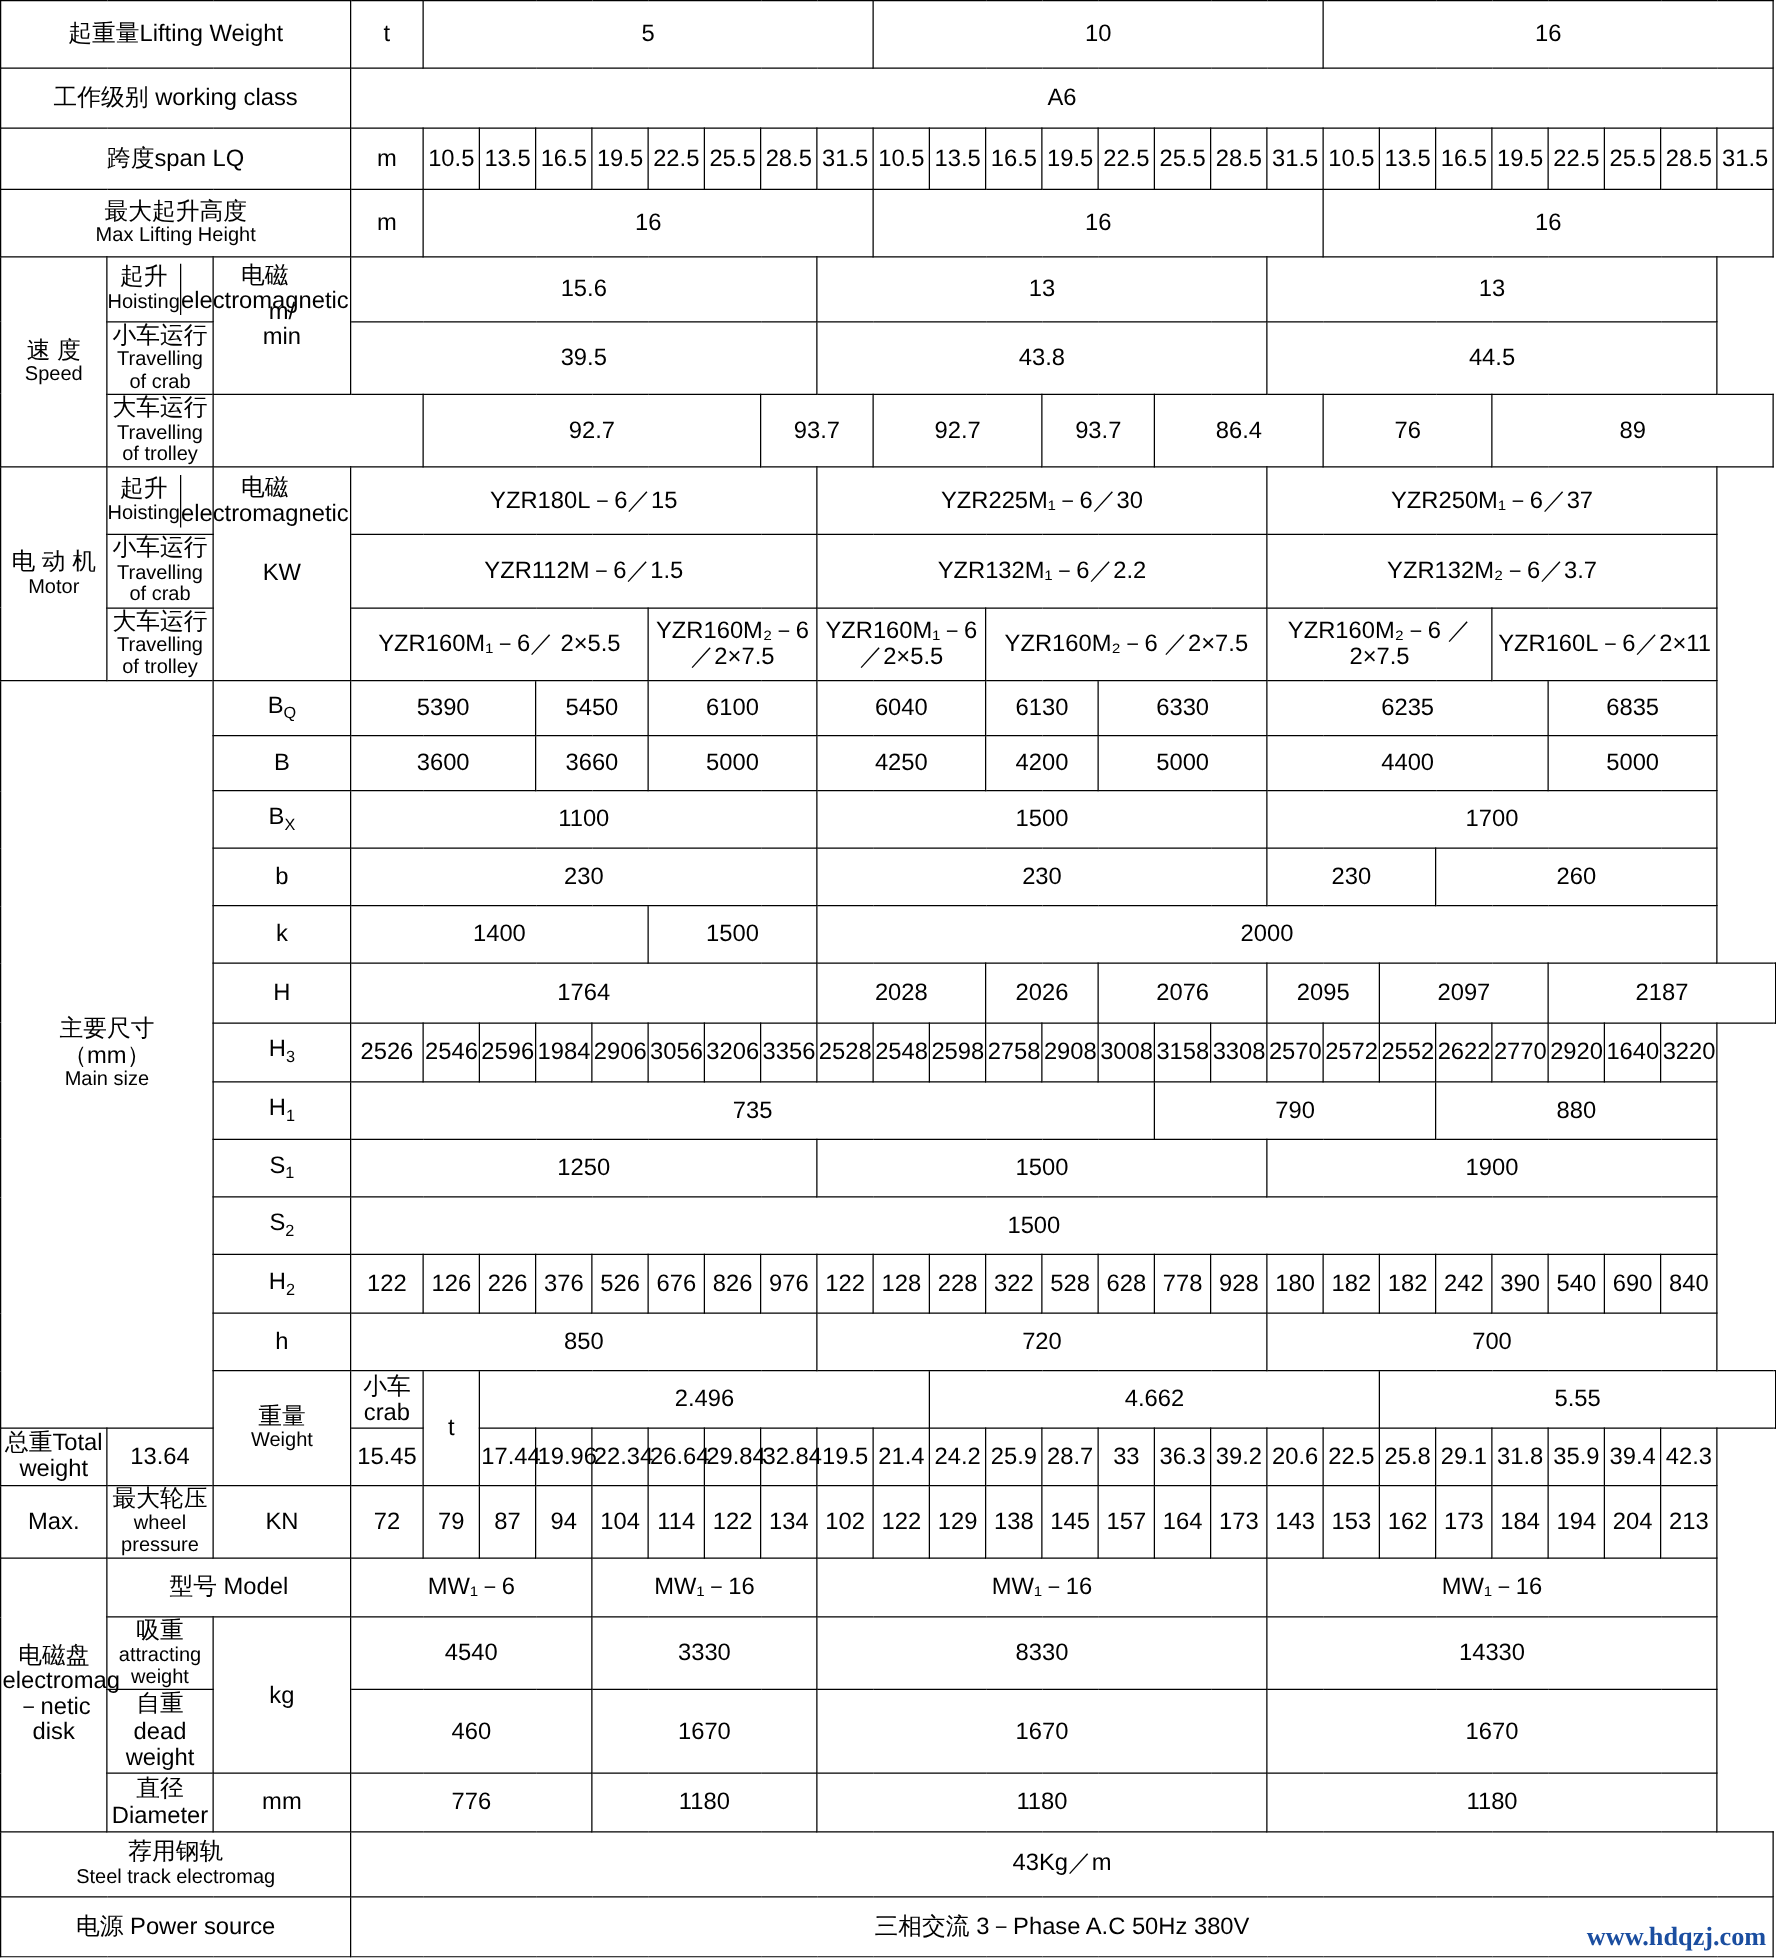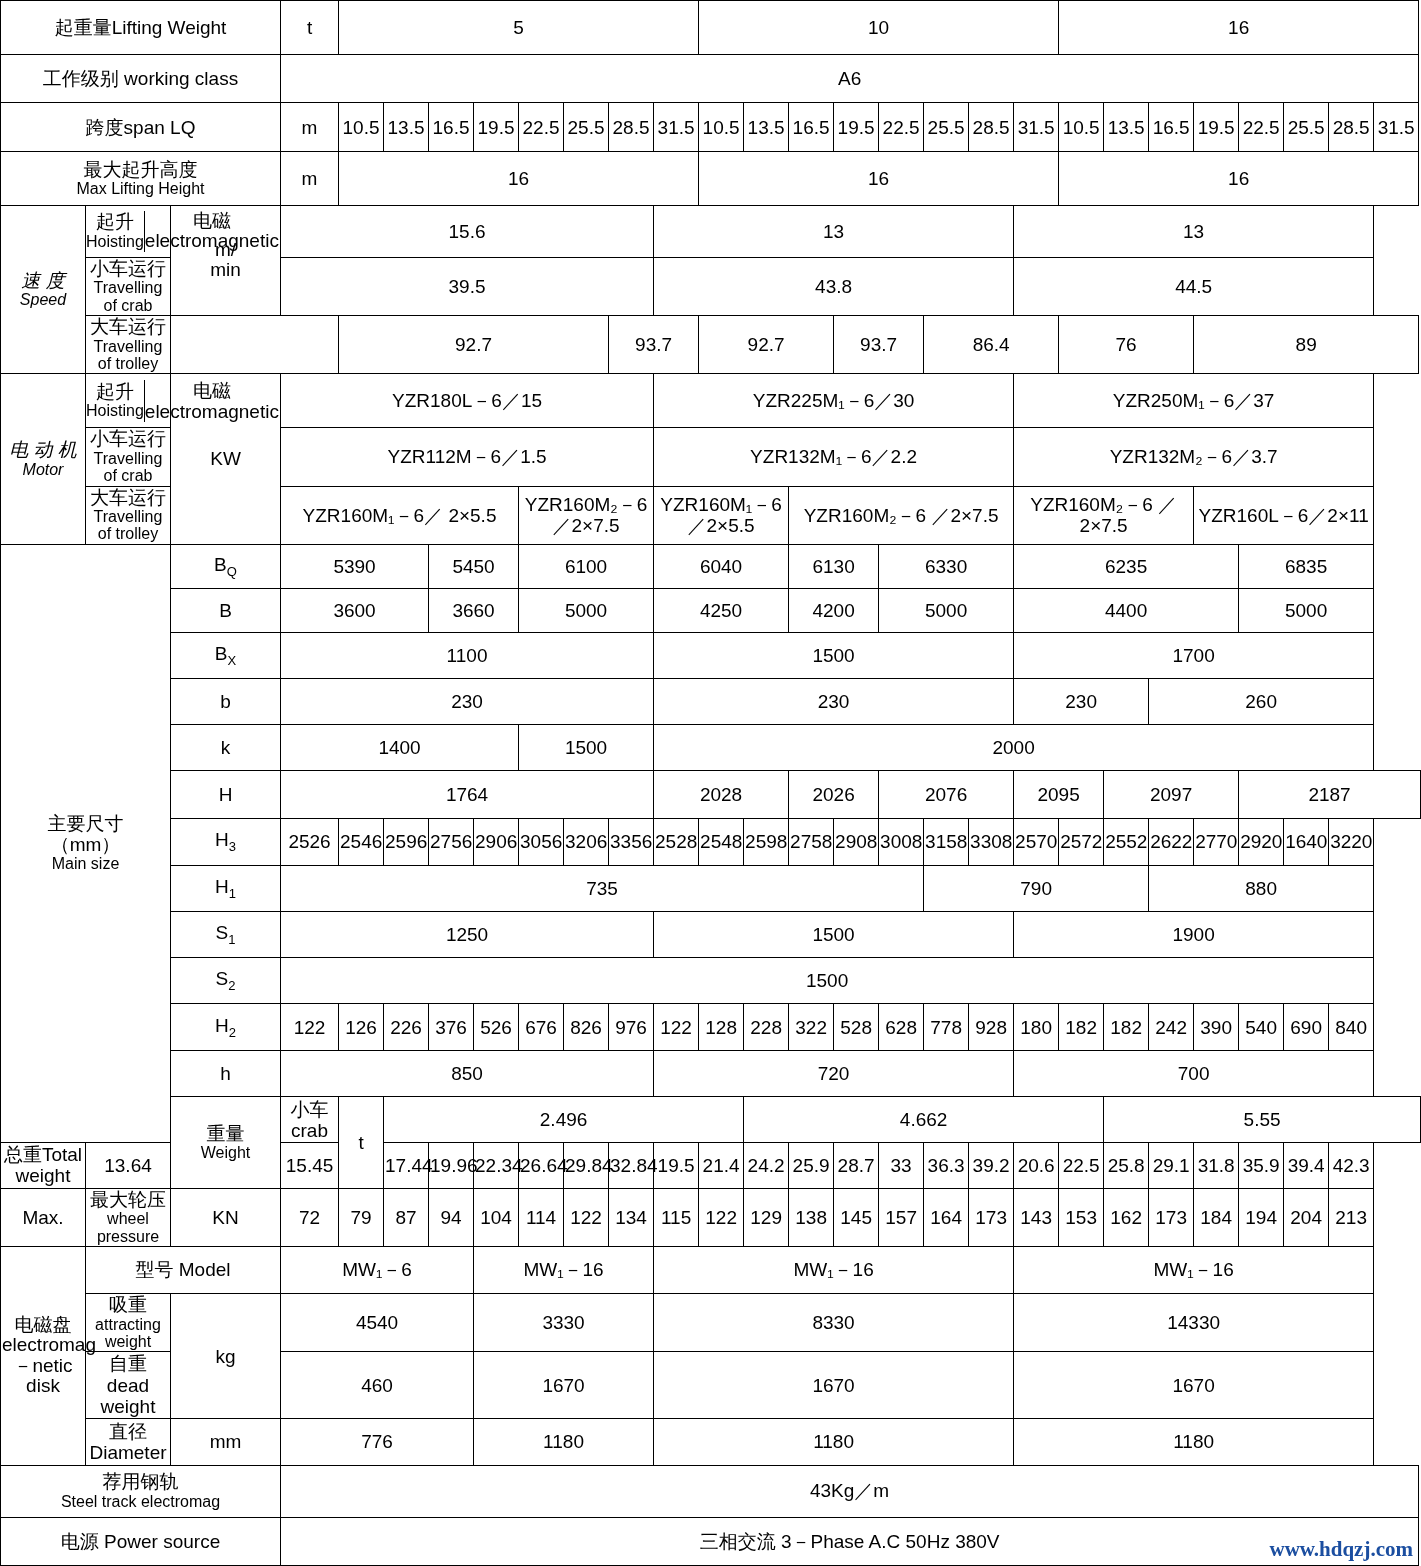--- a/index.html
+++ b/index.html
@@ -3,21 +3,21 @@
 <meta charset="utf-8">
 <style>
   html,body{margin:0;padding:0;background:#fff;}
   body{font-family:"Liberation Sans","DejaVu Sans",sans-serif;color:#000;}
   #sheet{width:1421px;height:1566px;position:relative;box-sizing:border-box;}
   table.spec{border-collapse:collapse;width:1421px;height:1566px;table-layout:fixed;}
   table.spec td{border:1px solid #000;text-align:center;vertical-align:middle;font-size:19px;line-height:1.12;padding:1px 1px;}
   td.lbl{font-size:19px;}
   td.small{font-size:15px;}
   td.tiny{font-size:12px;}
-  td.vert{font-size:19px;font-style:italic;}
+  td.vert{font-size:19px;}
   .sub{font-size:13px;vertical-align:sub;}
   .l3{font-size:16px;}
   .watermark{position:absolute;right:8px;bottom:4px;font-size:21px;font-weight:bold;font-family:"Liberation Serif",serif;color:#1b4ea0;letter-spacing:0px;}
   .cn{font-size:19px;}
   .en{font-size:16px;}
   .stack div{line-height:1.08;}
 </style>
 </head>
 <body>
 
@@ -263,21 +263,21 @@
     <td colspan="3">2076</td>
     <td colspan="2">2095</td>
     <td colspan="3">2097</td>
     <td colspan="5">2187</td>
   </tr>
   <tr style="height:47px">
     <td><span>H</span><span class="sub">3</span></td>
     <td class="small">2526</td>
     <td class="small">2546</td>
     <td class="small">2596</td>
-    <td class="small">2756</td>
+    <td class="small">1984</td>
     <td class="small">2906</td>
     <td class="small">3056</td>
     <td class="small">3206</td>
     <td class="small">3356</td>
     <td class="small">2528</td>
     <td class="small">2548</td>
     <td class="small">2598</td>
     <td class="small">2758</td>
     <td class="small">2908</td>
     <td class="small">3008</td>
@@ -389,21 +389,21 @@
     </td>
     <td>KN</td>
     <td>72</td>
     <td>79</td>
     <td>87</td>
     <td>94</td>
     <td>104</td>
     <td>114</td>
     <td>122</td>
     <td>134</td>
-    <td>115</td>
+    <td>102</td>
     <td>122</td>
     <td>129</td>
     <td>138</td>
     <td>145</td>
     <td>157</td>
     <td>164</td>
     <td>173</td>
     <td>143</td>
     <td>153</td>
     <td>162</td>

